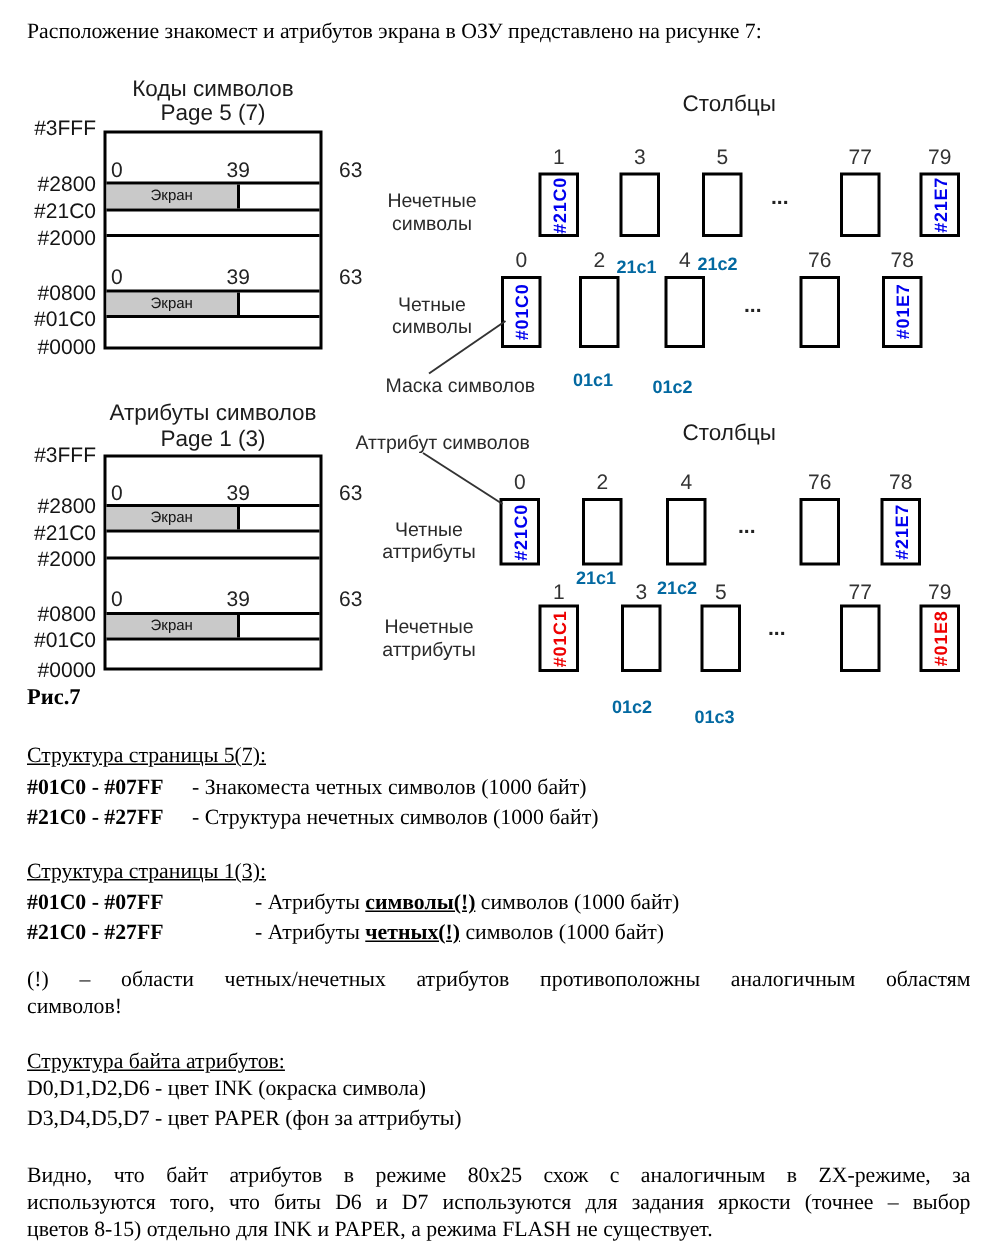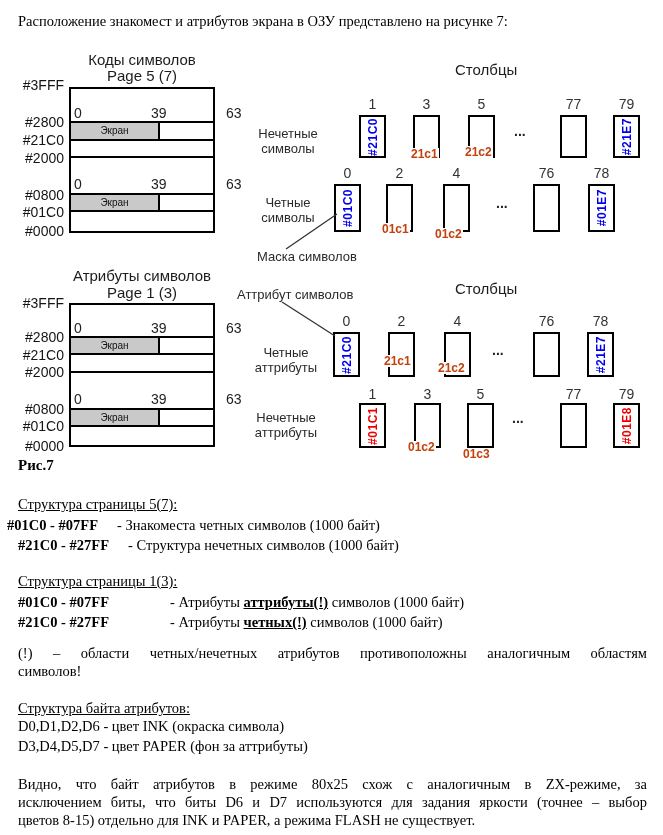--- a/index.html
+++ b/index.html
@@ -18,21 +18,21 @@
            display:flex;align-items:center;justify-content:center;}
   .ekran{font:10px/1 "Liberation Sans",sans-serif;color:#111;}
   .hline{position:absolute;left:71px;width:142px;height:2px;background:#000;}
   .colnum{position:absolute;font:14px/1 "Liberation Sans",sans-serif;color:#222;}
   .cnum{position:absolute;width:27px;text-align:center;font:14px/1 "Liberation Sans",sans-serif;color:#333;}
   .cbox{position:absolute;width:27px;border:2px solid #000;background:#fff;box-sizing:border-box;
         display:flex;align-items:center;justify-content:center;}
   .vtext{writing-mode:vertical-rl;transform:rotate(180deg);
          font:bold 12px/1 "Liberation Sans",sans-serif;letter-spacing:.5px;white-space:nowrap;}
   .blue{color:var(--blue,#0000ff);} .red{color:var(--red,#ff0000);}
-  .sub{position:absolute;font:bold 12px/1 "Liberation Sans",sans-serif;background:#fff;padding:0 1px;color:#c2410c;}
+  .sub{position:absolute;font:bold 12px/1 "Liberation Sans",sans-serif;background:#fff;padding:0 1px;color:#0369a1;margin-top:24px;}
   .dots{position:absolute;font:bold 14px/1 "Liberation Sans",sans-serif;color:#222;}
   .side{position:absolute;text-align:center;font:13px/15px "Liberation Sans",sans-serif;color:#2a2a2a;}
   
   .tline{position:absolute;white-space:nowrap;font:14.5px/1.2 "Liberation Serif",serif;color:#000;}
   .theading{text-decoration:underline;}
   .range{display:inline-block;font-weight:bold;width:110px;}
   .rw{width:152px;}
   .bu{font-weight:bold;text-decoration:underline;}
   .b{font-weight:normal;}
   .para{position:absolute;left:18px;width:629px;text-align:justify;
@@ -202,45 +202,45 @@
 
     <svg style="position:absolute;left:0;top:0;pointer-events:none" width="663" height="480" viewBox="0 0 663 480">
       <line x1="286" y1="249" x2="337" y2="214" stroke="#333" stroke-width="1.3"></line>
       <line x1="282" y1="302" x2="335" y2="336" stroke="#333" stroke-width="1.3"></line>
     </svg>
 
     <div class="caption" style="left:18px;top:458px">Рис.7</div>
   </div>
 
   <div class="tline theading" style="left:18px;top:496px">Структура страницы 5(7):</div>
-  <div class="tline" style="left:7px;top:517px">
+  <div class="tline" style="left:18px;top:517px">
     <span class="range">#01C0 - #07FF</span><span>- Знакоместа четных символов (1000 байт)</span>
   </div>
   <div class="tline" style="left:18px;top:537px">
     <span class="range">#21C0 - #27FF</span><span>- Структура нечетных символов (1000 байт)</span>
   </div>
 
   <div class="tline theading" style="left:18px;top:573px">Структура страницы 1(3):</div>
   <div class="tline" style="left:18px;top:594px">
-    <span class="range rw">#01C0 - #07FF</span><span>- Атрибуты </span><span class="bu">аттрибуты(!)</span><span> символов (1000 байт)</span>
+    <span class="range rw">#01C0 - #07FF</span><span>- Атрибуты </span><span class="bu">символы(!)</span><span> символов (1000 байт)</span>
   </div>
   <div class="tline" style="left:18px;top:614px">
     <span class="range rw">#21C0 - #27FF</span><span>- Атрибуты </span><span class="bu">четных(!)</span><span> символов (1000 байт)</span>
   </div>
 
   <div class="para" style="top:662px">символов!</div>
   <div class="para jl" style="top:644px">(!) – области четных/нечетных атрибутов противоположны аналогичным областям</div>
 
   <div class="tline theading" style="left:18px;top:700px">Структура байта атрибутов:</div>
   <div class="tline" style="left:18px;top:718px">
     <span class="b">D0,D1,D2,D6</span><span> - цвет INK (окраска символа)</span>
   </div>
   <div class="tline" style="left:18px;top:738px">
     <span class="b">D3,D4,D5,D7</span><span> - цвет PAPER (фон за аттрибуты)</span>
   </div>
 
   <div class="para jl" style="top:775px">Видно, что байт атрибутов в режиме 80x25 схож с аналогичным в ZX-режиме, за</div>
   <div class="para jl" style="top:793px">
-    <span>исключением биты, что биты </span><span class="b">D6</span><span> и </span><span class="b">D7</span><span> используются для задания яркости (точнее – выбор</span>
+    <span>используются того, что биты </span><span class="b">D6</span><span> и </span><span class="b">D7</span><span> используются для задания яркости (точнее – выбор</span>
   </div>
   <div class="para" style="top:811px">цветов 8-15) отдельно для INK и PAPER, а режима FLASH не существует.</div>
 
 </div>
 
 </body></html>

